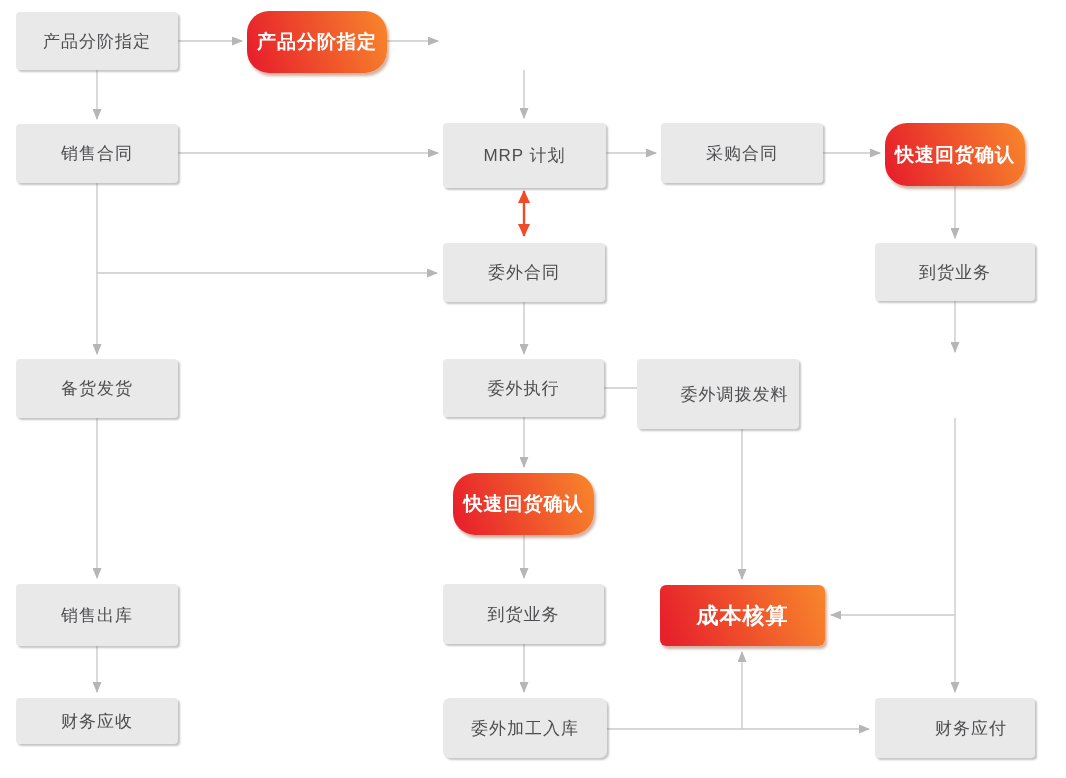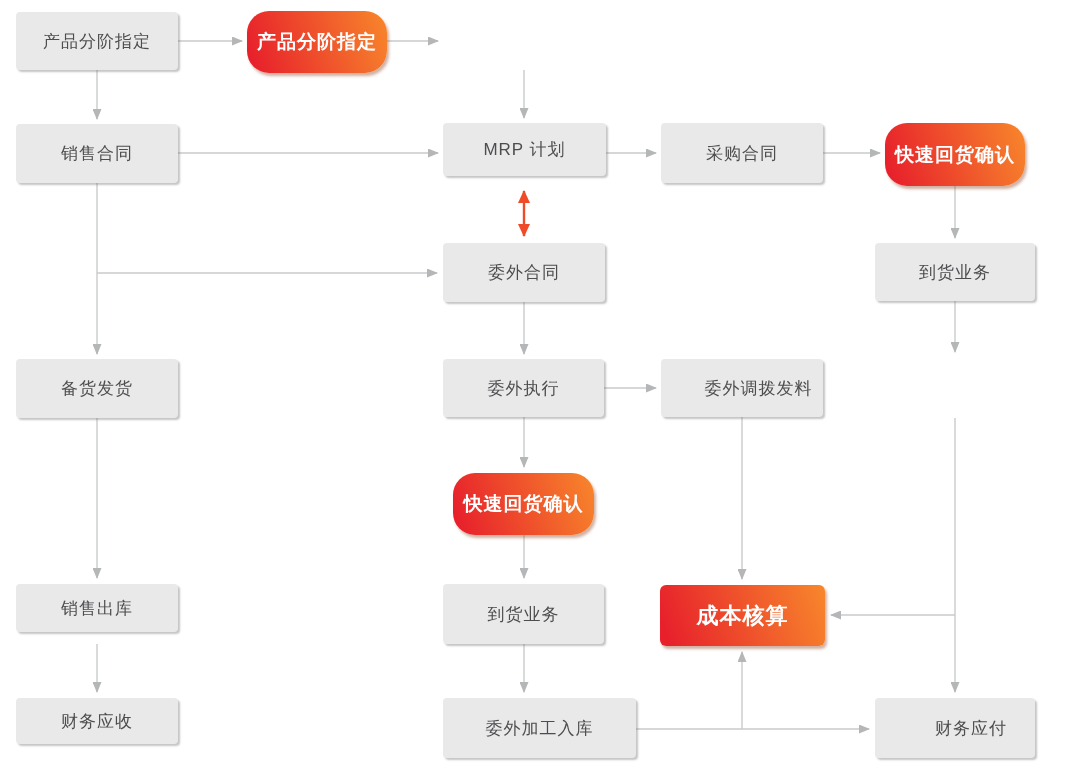--- a/index.html
+++ b/index.html
@@ -102,21 +102,21 @@
 
   <div class="node pill" style="left:247px; top:11px; width:140px; height:62px;">
     <span>产品分阶指定</span>
   </div>
 
 
   <div class="node" style="left:16px; top:124px; width:162px; height:59px;">
     <span>销售合同</span>
   </div>
 
-  <div class="node" style="left:443px; top:123px; width:163px; height:53px;">
+  <div class="node" style="left:443px; top:123px; width:163px; height:65px;">
     <span>MRP 计划</span>
   </div>
 
   <div class="node" style="left:661px; top:123px; width:162px; height:60px;">
     <span>采购合同</span>
   </div>
 
   <div class="node pill" style="left:885px; top:123px; width:140px; height:63px;">
     <span>快速回货确认</span>
   </div>
@@ -130,46 +130,46 @@
   </div>
 
   <div class="node" style="left:16px; top:359px; width:162px; height:59px;">
     <span>备货发货</span>
   </div>
 
   <div class="node" style="left:443px; top:359px; width:161px; height:58px;">
     <span>委外执行</span>
   </div>
 
-  <div class="node" style="left:661px; top:359px; width:162px; height:58px;padding-left:33px;">
+  <div class="node" style="left:637px; top:359px; width:162px; height:70px;padding-left:33px;">
     <span>委外调拨发料</span>
   </div>
 
 
   <div class="node pill" style="left:453px; top:473px; width:141px; height:62px;">
     <span>快速回货确认</span>
   </div>
 
-  <div class="node" style="left:16px; top:584px; width:162px; height:48px;text-align:right;">
+  <div class="node" style="left:16px; top:584px; width:162px; height:62px;text-align:right;">
     <span>销售出库</span>
   </div>
 
   <div class="node" style="left:443px; top:584px; width:161px; height:60px;">
     <span>到货业务</span>
   </div>
 
   <div class="node accent" style="left:660px; top:585px; width:165px; height:61px;">
     <span>成本核算</span>
   </div>
 
   <div class="node" style="left:16px; top:698px; width:162px; height:46px;">
     <span>财务应收</span>
   </div>
 
-  <div class="node" style="left:443px; top:698px; width:193px; height:60px;">
+  <div class="node" style="left:443px; top:698px; width:164px; height:60px;border-radius:7px;">
     <span>委外加工入库</span>
   </div>
 
   <div class="node" style="left:875px; top:698px; width:160px; height:60px;padding-left:32px;">
     <span>财务应付</span>
   </div>
 
 </div>
 
 </body></html>

